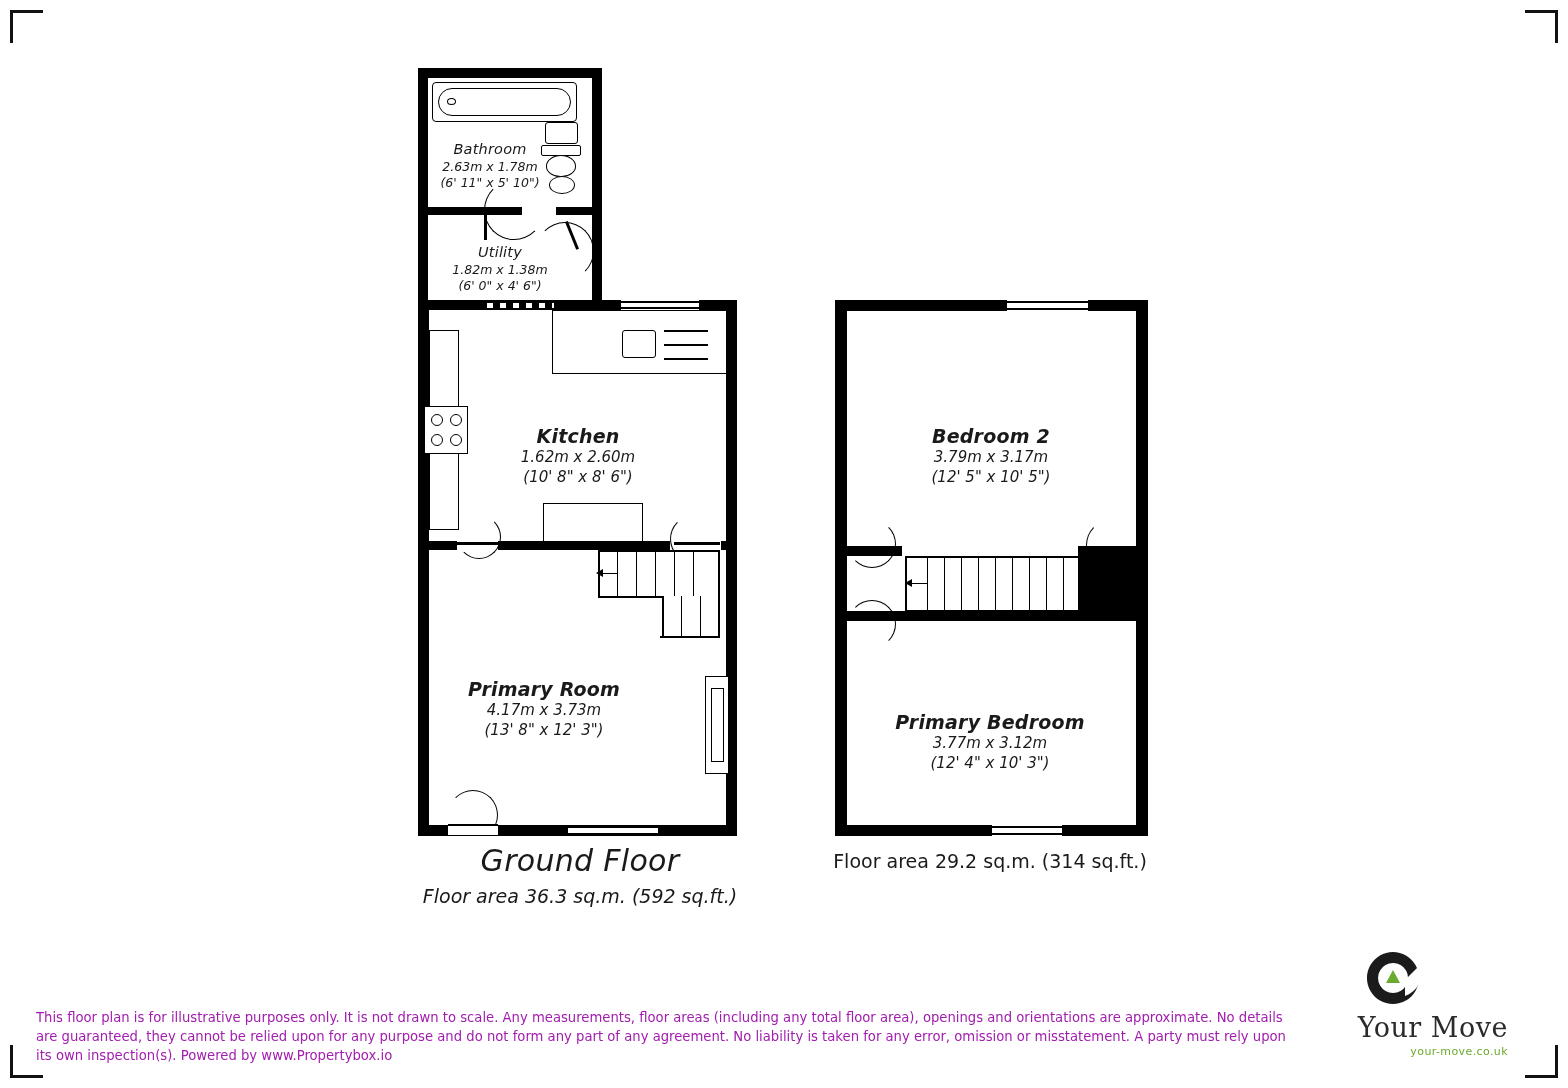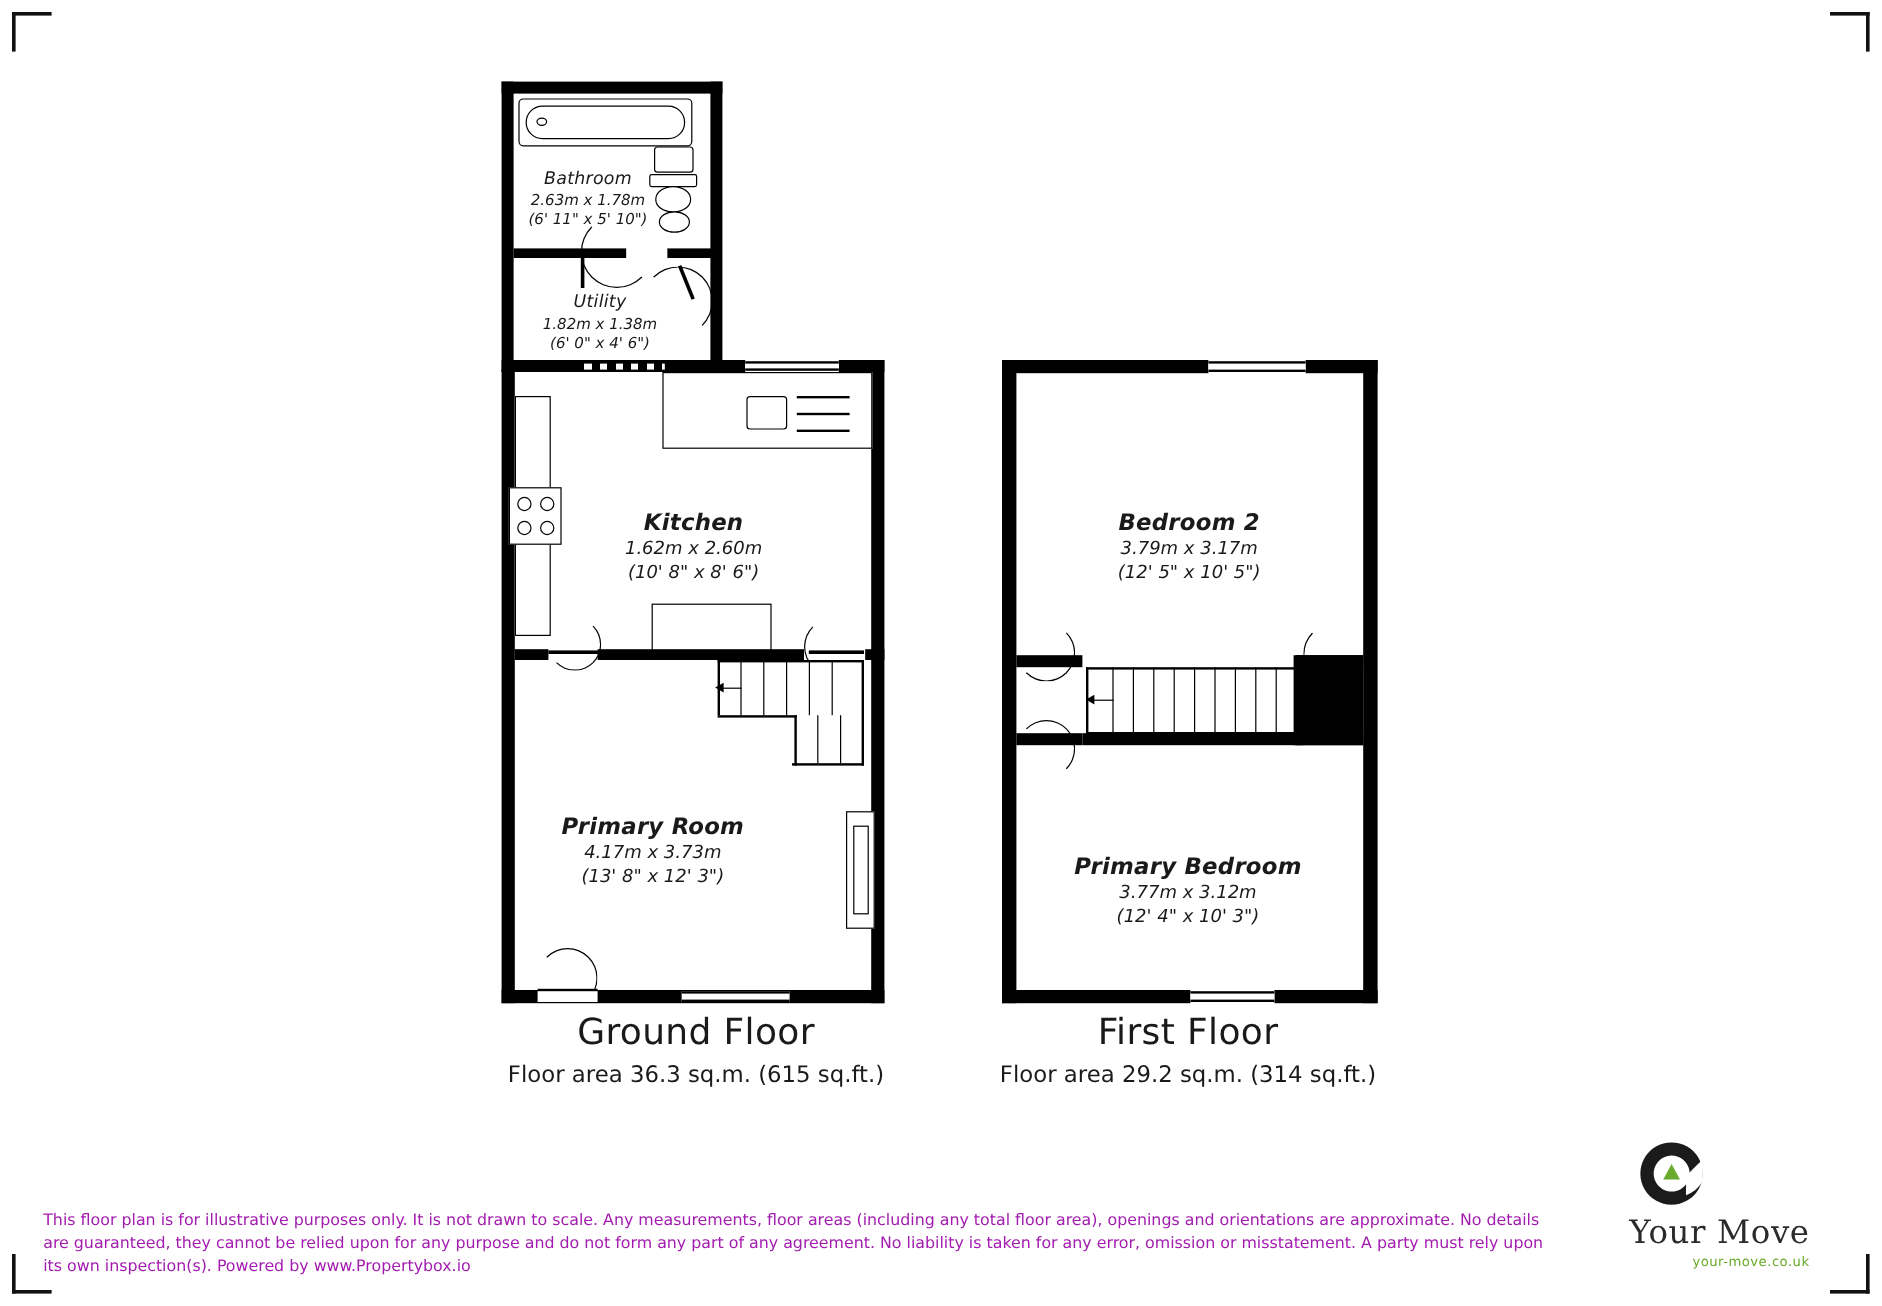--- a/index.html
+++ b/index.html
@@ -280,23 +280,23 @@
       <div class="dim">(10' 8" x 8' 6")</div>
     </div>
 
     <div class="room-label" style="left:434px; top:677px; width:220px;">
       <div class="name">Primary Room</div>
       <div class="dim">4.17m x 3.73m</div>
       <div class="dim">(13' 8" x 12' 3")</div>
     </div>
   </div>
 
-  <div class="floor-caption" style="left:355px; top:843px; width:450px;">
+  <div class="floor-caption" style="left:355px; top:843px; width:450px;font-style:italic;">
     <div class="title">Ground Floor</div>
-    <div class="area">Floor area 36.3 sq.m. (615 sq.ft.)</div>
+    <div class="area">Floor area 36.3 sq.m. (592 sq.ft.)</div>
   </div>
 
   <div>
 
     <div class="wall" style="left:835px; top:300px; width:12px; height:536px;"></div>
     <div class="wall" style="left:1136px; top:300px; width:12px; height:536px;"></div>
     <div class="wall" style="left:835px; top:300px; width:172px; height:11px;"></div>
     <div class="wall" style="left:1088px; top:300px; width:60px; height:11px;"></div>
     <div class="window" style="left:1007px; top:301px; width:81px; height:9px;"></div>
 
@@ -343,21 +343,20 @@
     </div>
 
     <div class="room-label" style="left:880px; top:710px; width:220px;">
       <div class="name">Primary Bedroom</div>
       <div class="dim">3.77m x 3.12m</div>
       <div class="dim">(12' 4" x 10' 3")</div>
     </div>
   </div>
 
   <div class="floor-caption" style="left:770px; top:843px; width:440px;">
-    <div class="title">First Floor</div>
     <div class="area">Floor area 29.2 sq.m. (314 sq.ft.)</div>
   </div>
 
   <div class="disclaimer">This floor plan is for illustrative purposes only. It is not drawn to scale. Any measurements, floor areas (including any total floor area), openings and orientations are approximate. No details are guaranteed, they cannot be relied upon for any purpose and do not form any part of any agreement. No liability is taken for any error, omission or misstatement. A party must rely upon its own inspection(s). Powered by www.Propertybox.io</div>
 
   <div class="logo">
     <div class="logo-mark">
       <svg viewBox="0 0 56 56" width="56" height="56" aria-hidden="true">
         <path d="M28 2 A26 26 0 1 1 27.9 2 Z M28 13 A15 15 0 1 0 28.1 13 Z" fill="#1b1b1b" fill-rule="evenodd"></path>
         <path d="M40 30 L54 16 L54 34 A26 26 0 0 1 40 46 Z" fill="#ffffff"></path>

